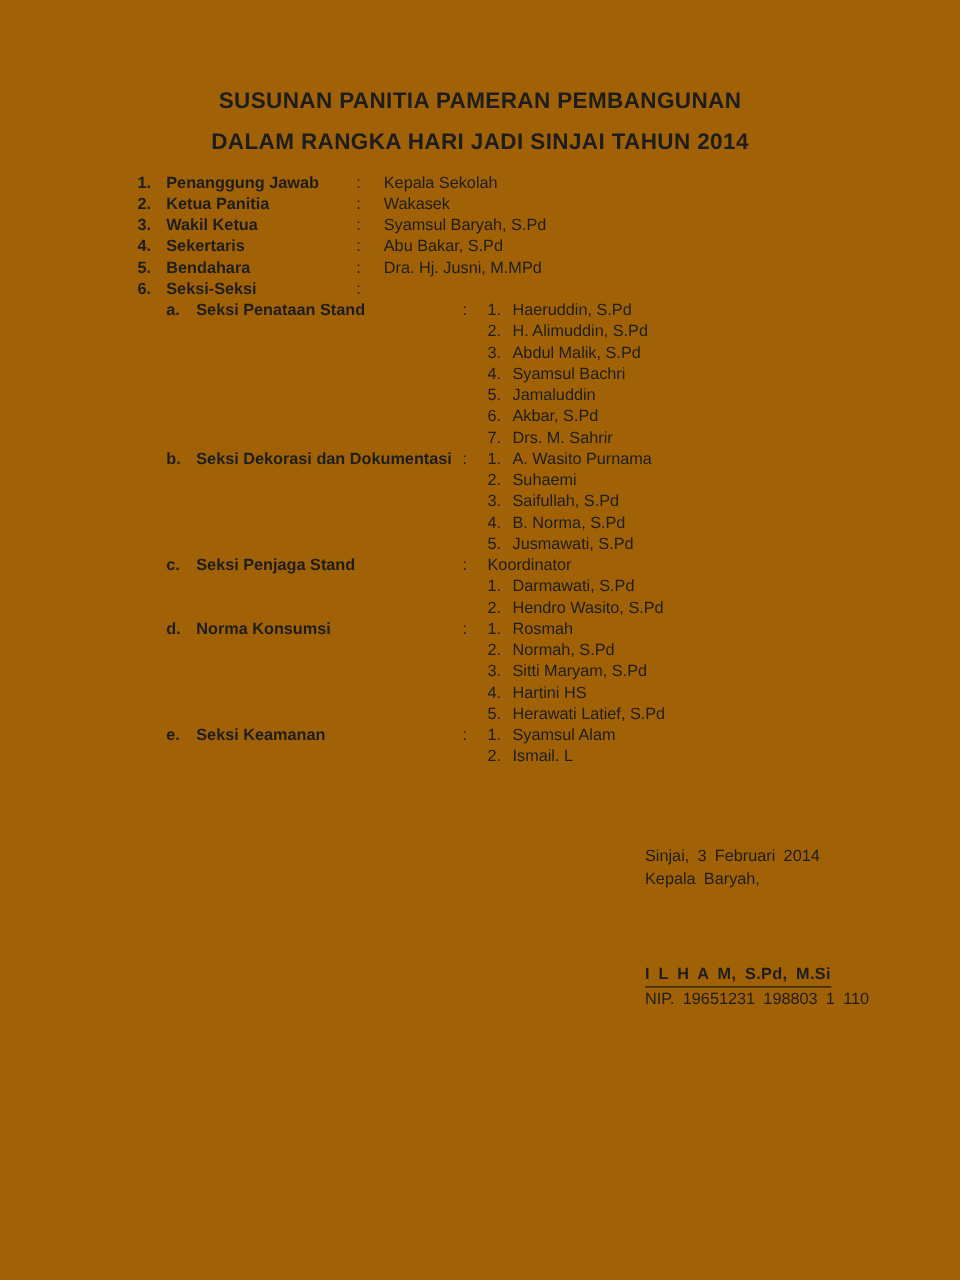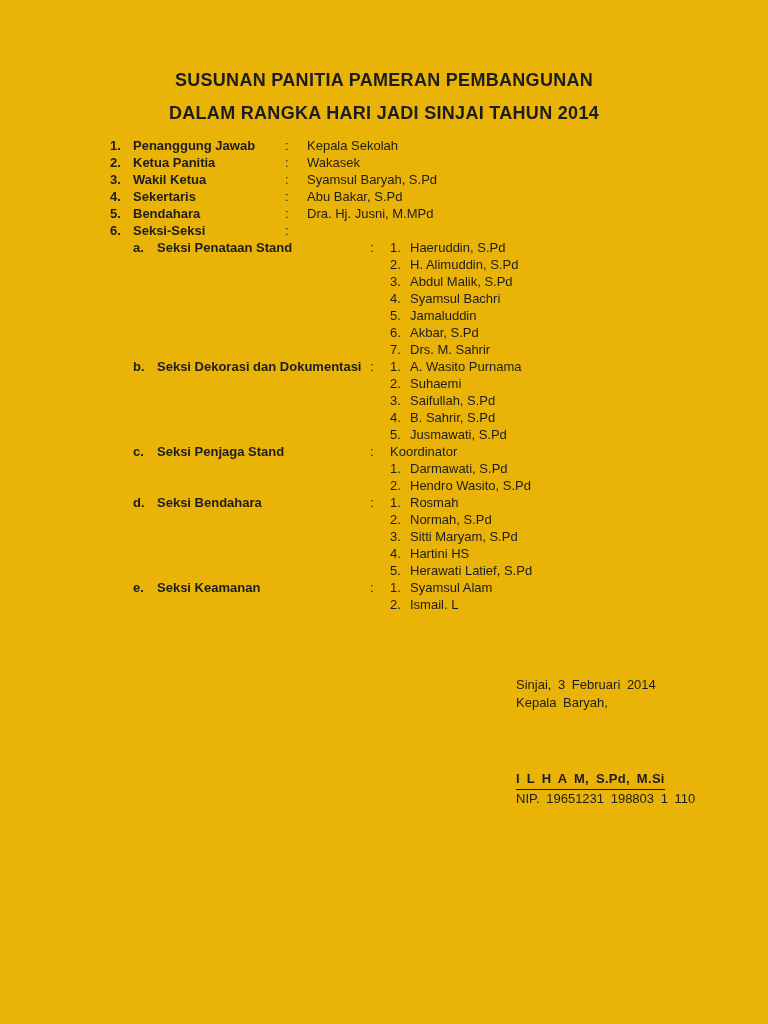--- a/index.html
+++ b/index.html
@@ -1,20 +1,20 @@
 <!DOCTYPE html>
 <html><head>
 <meta charset="utf-8">
 <style>
   html, body { margin: 0; padding: 0; background: #ffffff; }
   .doc {
     position: relative;
     width: 768px;
     height: 1024px;
-    background: #eab308;
+    background: #a16207;
     font-family: "Liberation Sans", sans-serif;
     color: #1d1d1d;
     overflow: hidden;
   }
   .title {
     position: absolute;
     left: 0; right: 0;
     text-align: center;
     font-weight: 700;
     font-size: 18px;
@@ -159,21 +159,21 @@
     <div class="row mrow">
       <span class="mno">2.</span>
       <span class="mname">Suhaemi</span>
     </div>
     <div class="row mrow">
       <span class="mno">3.</span>
       <span class="mname">Saifullah, S.Pd</span>
     </div>
     <div class="row mrow">
       <span class="mno">4.</span>
-      <span class="mname">B. Sahrir, S.Pd</span>
+      <span class="mname">B. Norma, S.Pd</span>
     </div>
     <div class="row mrow">
       <span class="mno">5.</span>
       <span class="mname">Jusmawati, S.Pd</span>
     </div>
 
     <div class="row srow">
       <span class="sletter">c.</span>
       <span class="slabel">Seksi Penjaga Stand</span>
       <span class="scolon">:</span>
@@ -183,21 +183,21 @@
       <span class="mno">1.</span>
       <span class="mname">Darmawati, S.Pd</span>
     </div>
     <div class="row mrow">
       <span class="mno">2.</span>
       <span class="mname">Hendro Wasito, S.Pd</span>
     </div>
 
     <div class="row srow">
       <span class="sletter">d.</span>
-      <span class="slabel">Seksi Bendahara</span>
+      <span class="slabel">Norma Konsumsi</span>
       <span class="scolon">:</span>
       <span class="mno">1.</span>
       <span class="mname">Rosmah</span>
     </div>
     <div class="row mrow">
       <span class="mno">2.</span>
       <span class="mname">Normah, S.Pd</span>
     </div>
     <div class="row mrow">
       <span class="mno">3.</span>

